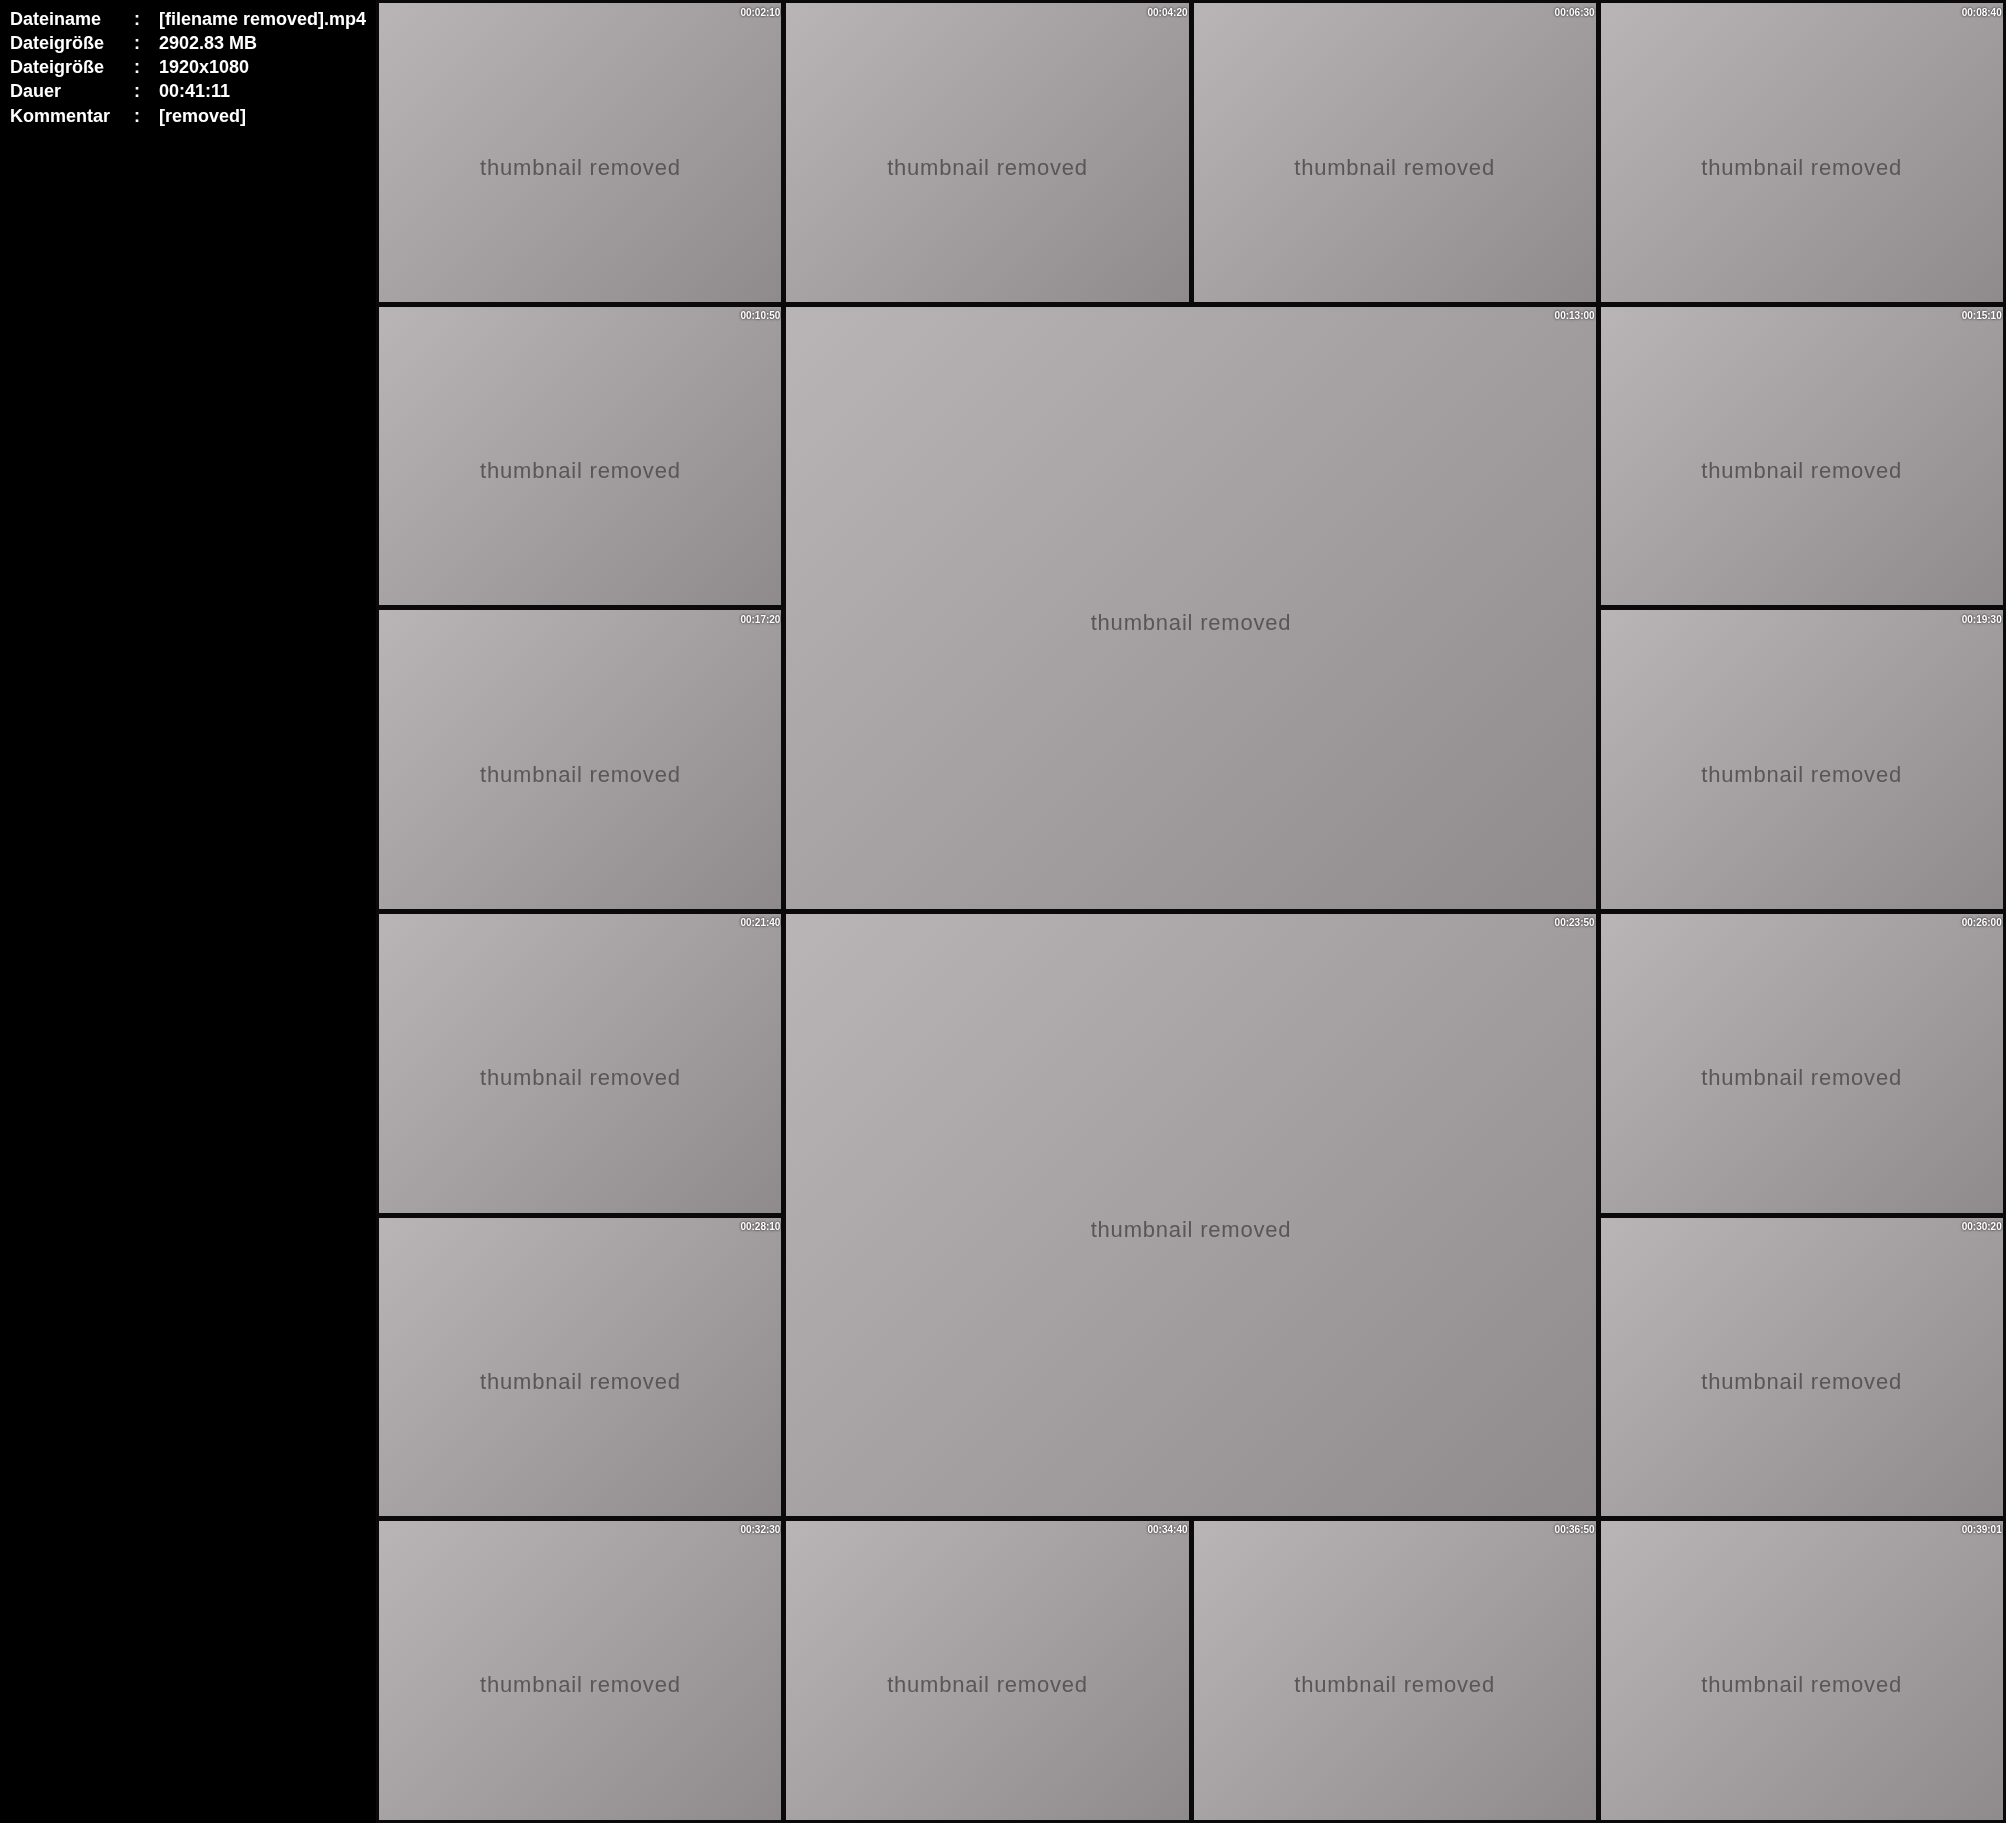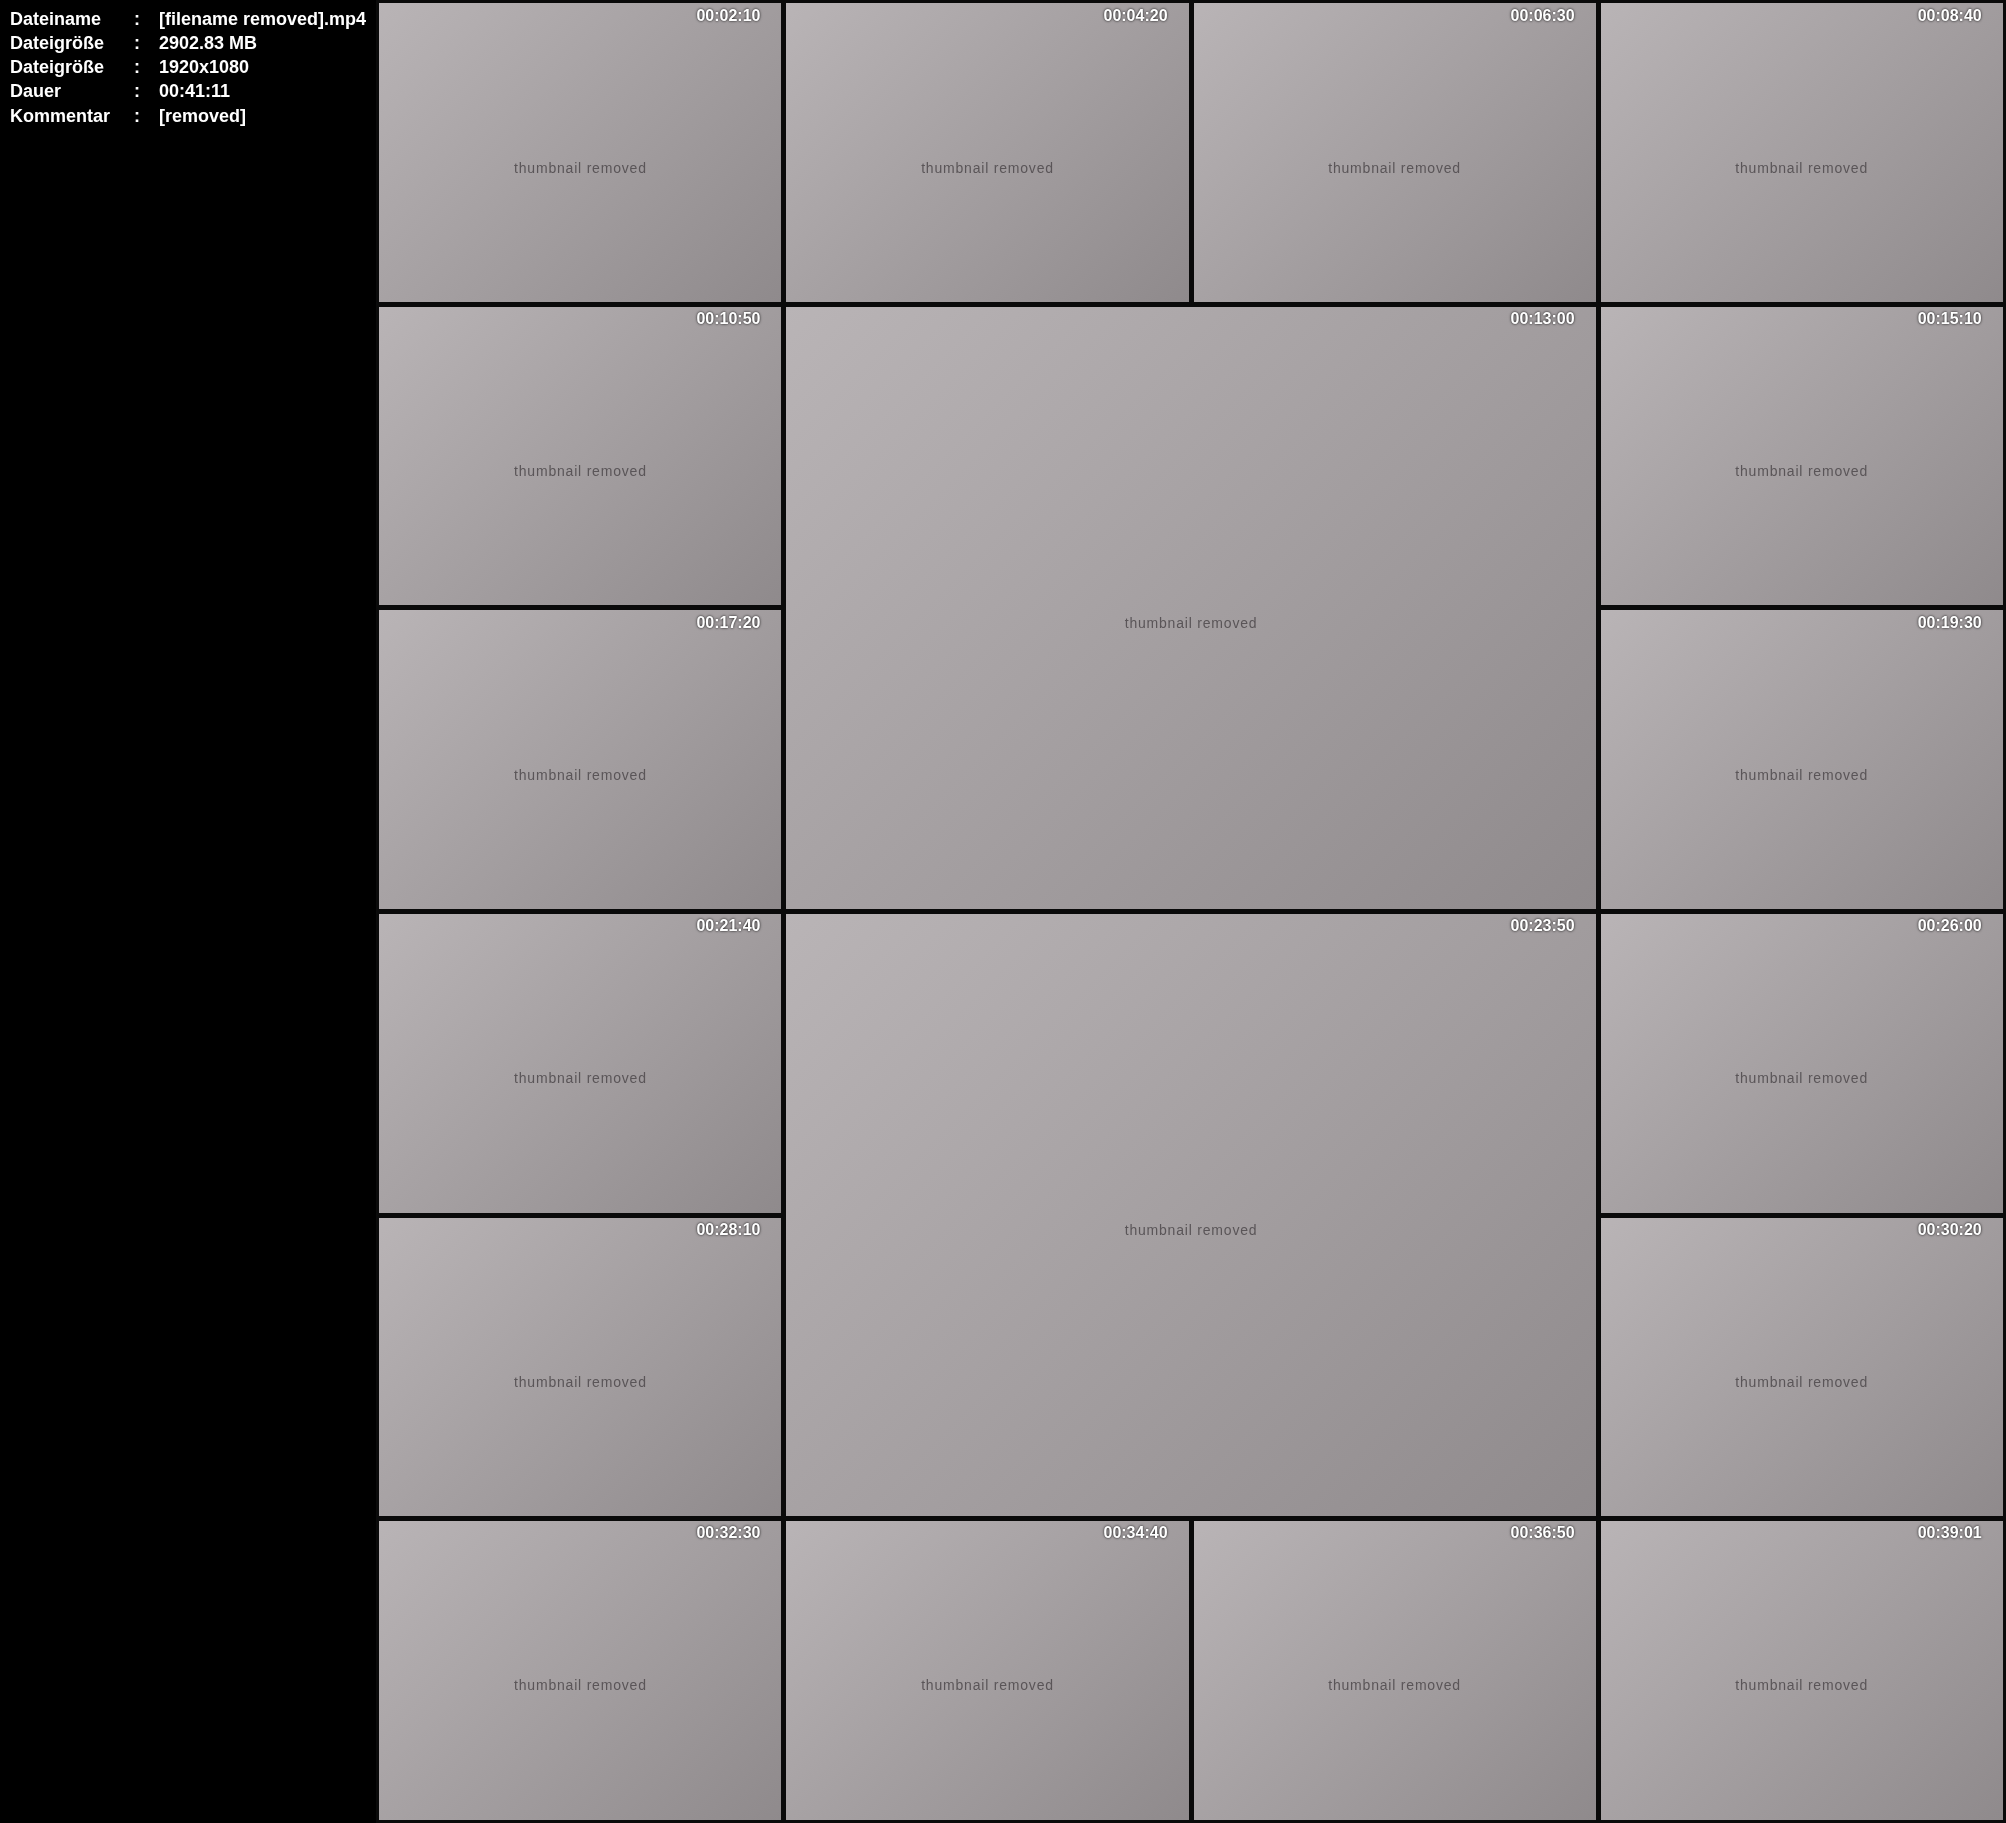--- a/index.html
+++ b/index.html
@@ -3,22 +3,22 @@
 <meta charset="utf-8">
 <style>
   html,body{margin:0;padding:0;background:#000;font-family:"Liberation Sans",sans-serif;}
   .sheet{width:2006px;height:1823px;background:#0a0a0a;display:flex;flex-direction:row;}
   .meta{background:#000;color:#fff;padding:6.6px 10px 5px;font-size:18px;font-weight:bold;line-height:1.35;}
   .meta-row{display:flex;}
   .meta-label{width:124px;}
   .meta-colon{width:25px;}
   .grid{flex:1;display:grid;grid-template-columns:repeat(4,1fr);grid-template-rows:repeat(6,1fr);gap:5px;padding:3.3px;}
   .thumb{position:relative;background:linear-gradient(135deg,#b9b4b6,#8f8a8c);display:flex;align-items:center;justify-content:center;}
-  .thumb .ph{color:#5a5558;font-size:14px;letter-spacing:0.8px;margin-top:30px;}
-  .thumb .time{position:absolute;top:3.3px;right:21px;color:#fff;font-size:16px;font-weight:bold;text-shadow:0 0 2.5px #000;padding-left:18px;}
+  .thumb .ph{color:#5a5558;font-size:22px;letter-spacing:0.8px;margin-top:30px;}
+  .thumb .time{position:absolute;top:3.3px;right:1px;color:#fff;font-size:10px;font-weight:bold;text-shadow:0 0 2.5px #000;padding-left:18px;}
   .big{grid-column:span 2;grid-row:span 2;}
 </style>
 </head>
 <body>
 
 <div class="sheet">
   <div class="meta" id="meta">
       <div class="meta-row">
         <span class="meta-label">Dateiname</span>
         <span class="meta-colon">:</span>

